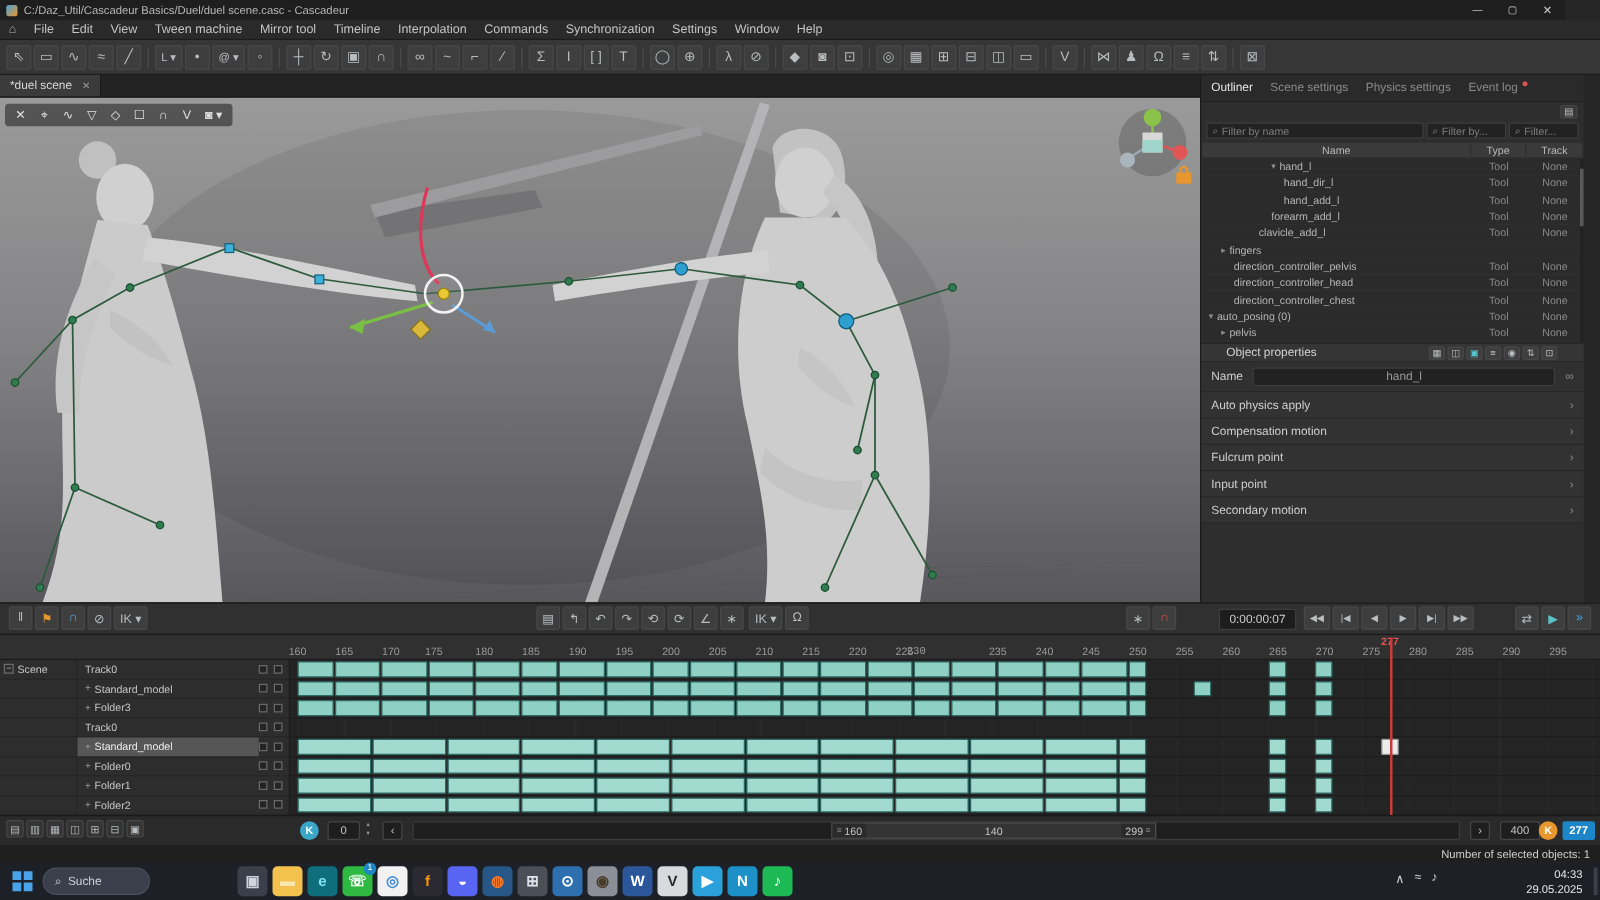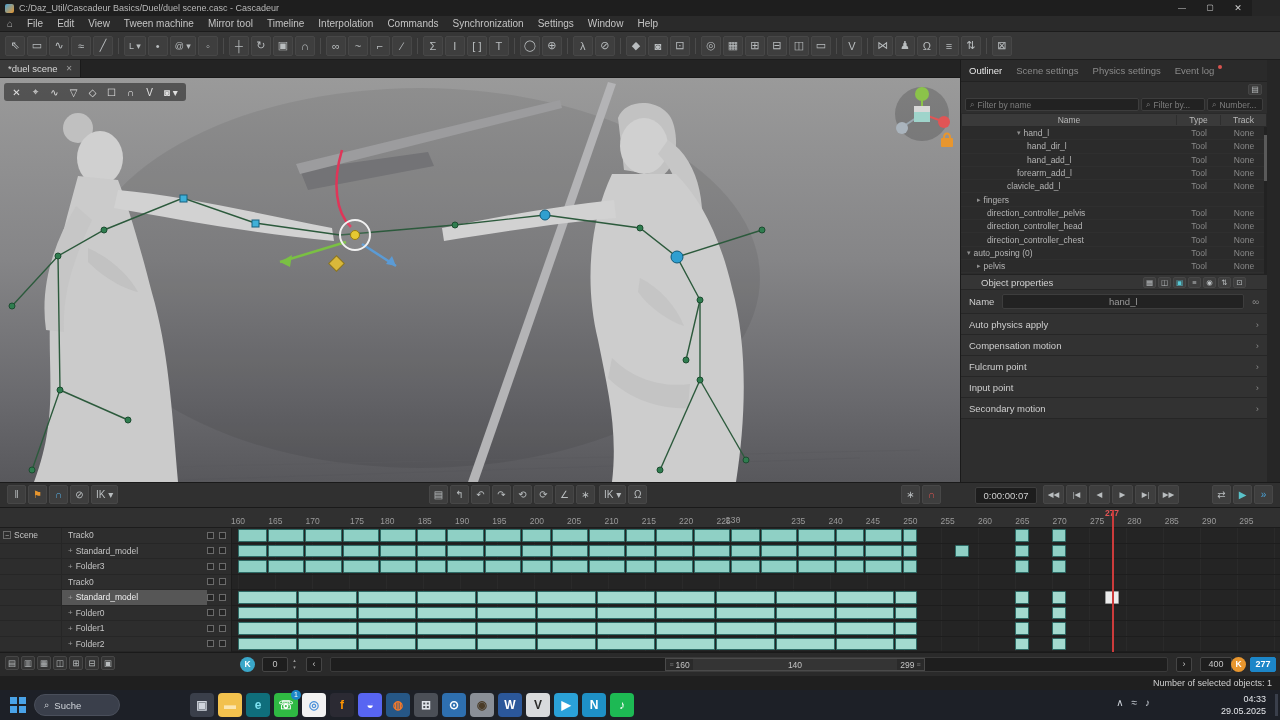--- a/index.html
+++ b/index.html
@@ -366,21 +366,21 @@
         <div class="filter-box f0">
           <span class="mag">⌕</span>
           <span class="ftxt">Filter by name</span>
         </div>
         <div class="filter-box f1">
           <span class="mag">⌕</span>
           <span class="ftxt">Filter by...</span>
         </div>
         <div class="filter-box f2">
           <span class="mag">⌕</span>
-          <span class="ftxt">Number...</span>
+          <span class="ftxt">Filter...</span>
         </div>
       </div>
     <div class="o-header">
       <span class="hc-name">Name</span>
       <span class="hc-type">Type</span>
       <span class="hc-track">Track</span>
     </div>
     <div id="outliner-rows">
       <div class="o-scroll">
           <div class="o-thumb"></div>
@@ -541,21 +541,21 @@
         <span class="icon-btn" style="color: rgb(89, 194, 201);">▶</span>
         <span class="icon-btn" style="color: rgb(74, 163, 216);">»</span>
       </div>
   </div>
 
   <div class="tl-header">
     <div class="ruler" id="ruler">
         <span class="tick" style="left: -3px;">160</span>
         <span class="tick" style="left: 34.35px;">165</span>
         <span class="tick" style="left: 71.7px;">170</span>
-        <span class="tick" style="left: 116px;">175</span>
+        <span class="tick" style="left: 106px;">175</span>
         <span class="tick" style="left: 146.4px;">180</span>
         <span class="tick" style="left: 183.75px;">185</span>
         <span class="tick" style="left: 221.1px;">190</span>
         <span class="tick" style="left: 258.45px;">195</span>
         <span class="tick" style="left: 295.8px;">200</span>
         <span class="tick" style="left: 333.15px;">205</span>
         <span class="tick" style="left: 370.5px;">210</span>
         <span class="tick" style="left: 407.85px;">215</span>
         <span class="tick" style="left: 445.2px;">220</span>
         <span class="tick" style="left: 482.55px;">225</span>

